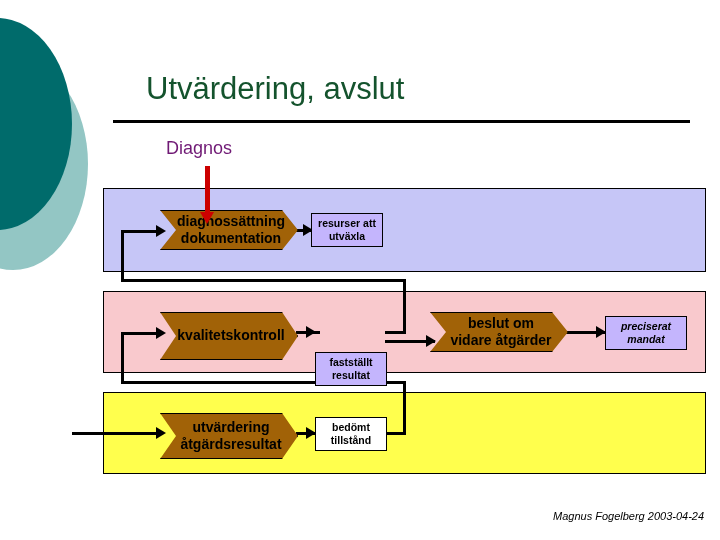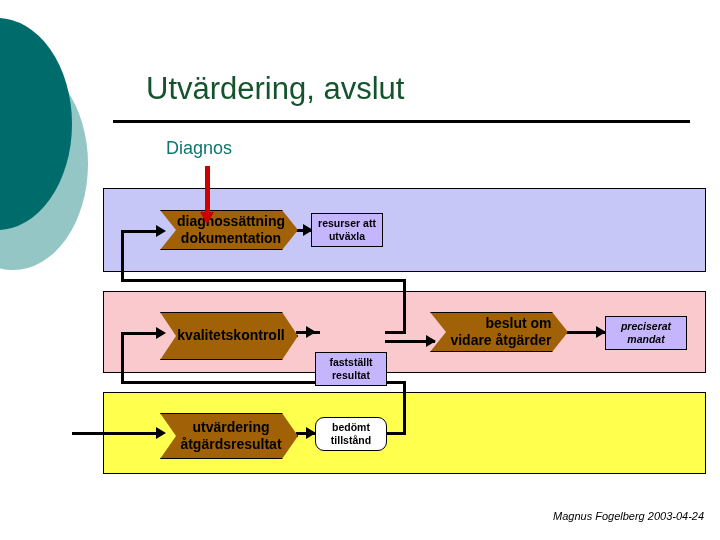--- a/index.html
+++ b/index.html
@@ -58,21 +58,21 @@
     background: #000000;
     z-index: 5;
   }
 
   
   .diagnos-label {
     position: absolute;
     left: 166px;
     top: 138px;
     font-size: 18px;
-    color: #0f766e;
+    color: #701a75;
     white-space: nowrap;
     z-index: 5;
   }
 
   
   .red-arrow-shaft {
     position: absolute;
     left: 205px;
     top: 166px;
     width: 5px;
@@ -119,21 +119,21 @@
     font-size: 14px;
     font-weight: bold;
     color: #000000;
     line-height: 1.25;
     clip-path: polygon(0 0, calc(100% - 16px) 0, 100% 50%, calc(100% - 16px) 100%, 0 100%, 16px 50%);
     padding-left: 10px;
     padding-right: 6px;
   }
   #chev-1 { left: 160px; top: 210px; width: 138px; height: 40px; }
   #chev-2 { left: 160px; top: 312px; width: 138px; height: 48px; }
-  #chev-3 { left: 430px; top: 312px; width: 138px; height: 40px; text-align: right; }
+  #chev-3 { left: 430px; top: 312px; width: 138px; height: 40px; }
   #chev-4 { left: 160px; top: 413px; width: 138px; height: 46px; }
 
   
   .obox {
     position: absolute;
     border: 1.5px solid #000000;
     box-sizing: border-box;
     z-index: 4;
     display: flex;
     align-items: center;
@@ -142,21 +142,21 @@
     font-size: 10.5px;
     font-weight: bold;
     color: #000000;
     line-height: 1.25;
   }
   .obox.yellow { background: #c4b5fd; }
   .obox.white  { background: #ffffff; }
   #box-1 { left: 311px; top: 213px; width: 72px; height: 34px; }
   #box-2 { left: 315px; top: 316px; width: 72px; height: 34px; margin-top: 36px; }
   #box-3 { left: 605px; top: 316px; width: 82px; height: 34px; font-style: italic; }
-  #box-4 { left: 315px; top: 417px; width: 72px; height: 34px; border-radius: 9px; }
+  #box-4 { left: 315px; top: 417px; width: 72px; height: 34px; }
 
   
   .ln {
     position: absolute;
     background: #000000;
     z-index: 3;
   }
   .ah-right {
     position: absolute;
     width: 0;

